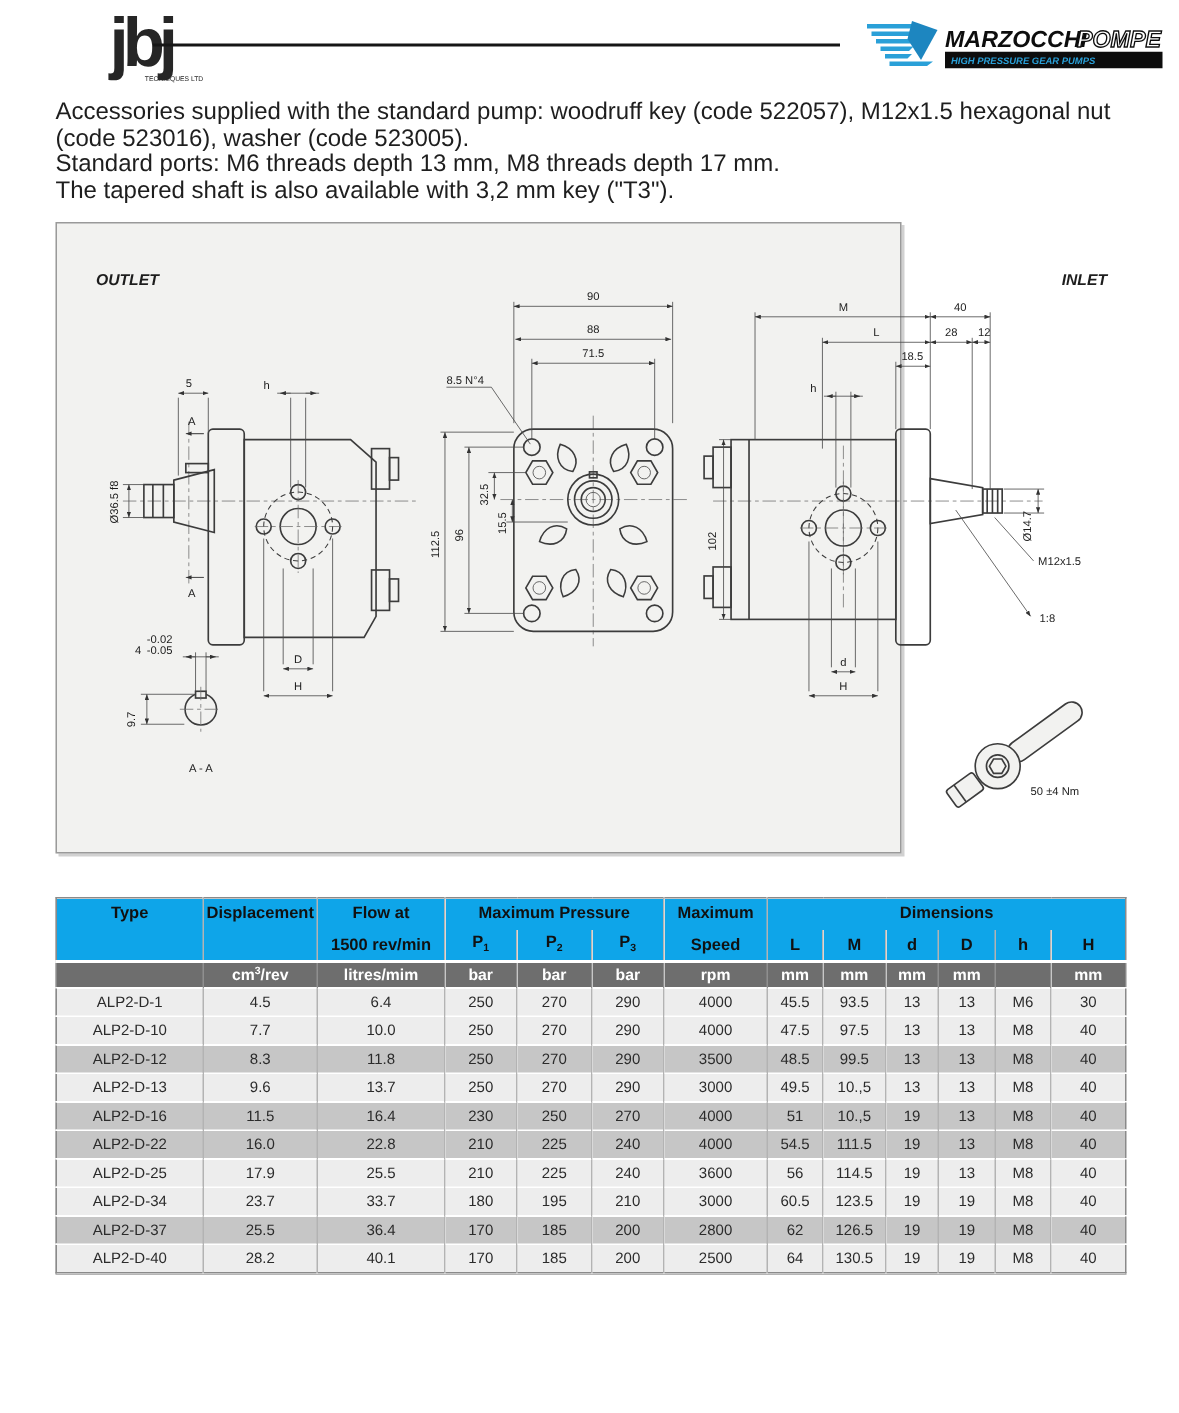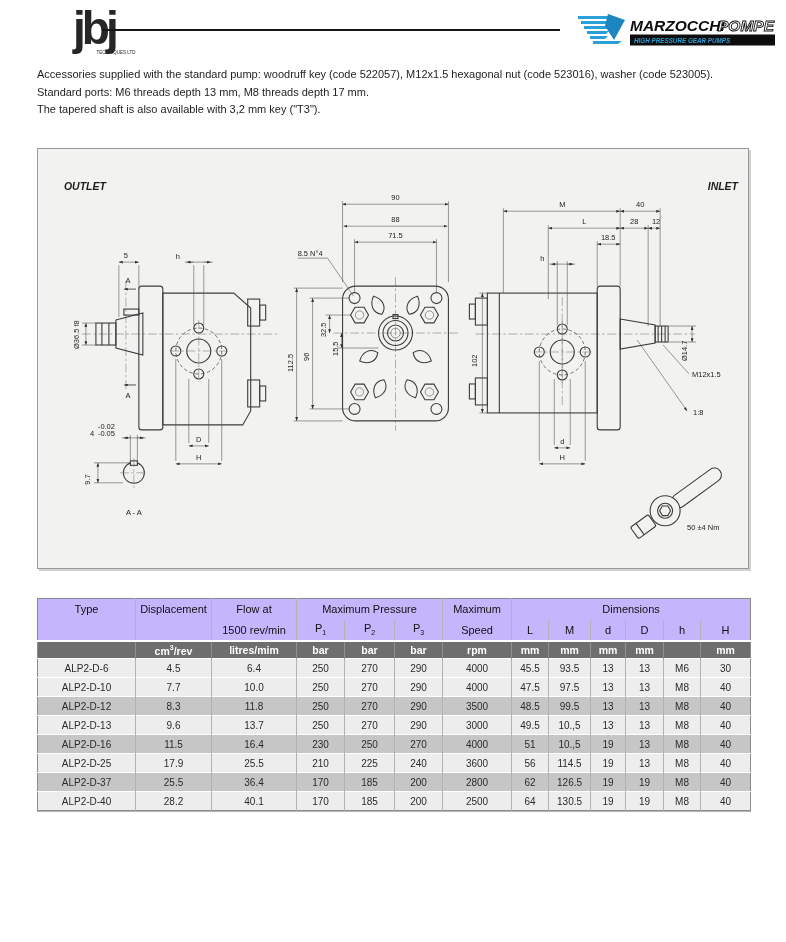--- a/index.html
+++ b/index.html
@@ -5,41 +5,41 @@
   * { box-sizing: border-box; margin: 0; padding: 0; }
   html,body { width:786px; height:942px; background:#fff; overflow:hidden;
     font-family:"Liberation Sans", sans-serif; color:#222; position:relative; }
 
   
   .brand-jbj { position:absolute; left:34px; top:4px;margin-left:38px; }
   .rule { position:absolute; left:102px; top:29px; width:458px; height:2px; background:#161616; }
   .brand-marz { position:absolute; left:578px; top:10px; }
 
   
-  .intro { position:absolute; left:37px; top:66px; width:712px; font-size:11px;
+  .intro { position:absolute; left:37px; top:66px; width:712px; font-size:16px;
     line-height:17.5px; color:#1e1e1e; }
 
   
-  .drawing-box { position:absolute; left:37px; top:148px; width:712px; height:421px;
+  .drawing-box { position:absolute; left:37px; top:148px; width:564px; height:421px;
     background:#f2f2f0; border:1px solid #9a9a9a; box-shadow:2px 2px 0 rgba(0,0,0,.18); }
   .drawing-box svg text { fill:#1d1d1d; font-size:7.5px; font-family:"Liberation Sans",sans-serif; }
   .drawing-box svg .big { font-size:10.5px; font-weight:bold; font-style:italic; }
   .part { fill:none; stroke:#3c3c3c; stroke-width:1.1; }
   .partf { fill:#f2f2f0; stroke:#3c3c3c; stroke-width:1.1; }
   .thin { fill:none; stroke:#4a4a4a; stroke-width:.55; }
   .dim  { fill:none; stroke:#4a4a4a; stroke-width:.55; }
   .cl   { fill:none; stroke:#6a6a6a; stroke-width:.5; stroke-dasharray:9 2.5 2.5 2.5; }
   .dsh  { fill:none; stroke:#3c3c3c; stroke-width:.7; stroke-dasharray:3.5 2.5; }
   .tearc{ fill:none; stroke:#3c3c3c; stroke-width:1.05; }
 
   
   .spec { position:absolute; left:37px; top:598px; width:713px; border-collapse:collapse;
     table-layout:fixed; border:1px solid #8a8a8a; box-shadow:0 1px 0 #b5b5b5; }
   .spec th, .spec td { text-align:center; vertical-align:middle; overflow:hidden; white-space:nowrap; }
-  .spec thead .h1 th, .spec thead .h2 th { background:#c4b5fd; font-size:11px; font-weight:normal;
+  .spec thead .h1 th, .spec thead .h2 th { background:#0ea5e9; font-size:11px; font-weight:bold;
     color:#111; height:21px; border-left:1px solid #b3b3b3; }
   .spec thead th:first-child { border-left:none; }
   .spec thead .h1 th { border-bottom:none; }
   .spec thead .h2 th { border-top:none; }
   .spec .units td { background:#6e6e6e; color:#fff; font-weight:bold; font-size:10.5px;
     height:18px; border-left:1px solid #8f8f8f; border-top:2px solid #fff; }
   .spec .units td:first-child { border-left:none; }
   .spec tbody td { font-size:10px; color:#2b2b2b; height:19px;
     border-left:1px solid #b3b3b3; border-top:1px solid #fff; }
   .spec tbody td:first-child { border-left:none; }
@@ -371,21 +371,21 @@
       <td>mm</td>
       <td>mm</td>
       <td>mm</td>
       <td>mm</td>
       <td></td>
       <td>mm</td>
     </tr>
   </thead>
   <tbody id="spec-body">
       <tr class="light">
-        <td>ALP2-D-6</td>
+        <td>ALP2-D-1</td>
         <td>4.5</td>
         <td>6.4</td>
         <td>250</td>
         <td>270</td>
         <td>290</td>
         <td>4000</td>
         <td>45.5</td>
         <td>93.5</td>
         <td>13</td>
         <td>13</td>
@@ -445,35 +445,65 @@
         <td>250</td>
         <td>270</td>
         <td>4000</td>
         <td>51</td>
         <td>10.,5</td>
         <td>19</td>
         <td>13</td>
         <td>M8</td>
         <td>40</td>
       </tr>
+      <tr class="dark">
+        <td>ALP2-D-22</td>
+        <td>16.0</td>
+        <td>22.8</td>
+        <td>210</td>
+        <td>225</td>
+        <td>240</td>
+        <td>4000</td>
+        <td>54.5</td>
+        <td>111.5</td>
+        <td>19</td>
+        <td>13</td>
+        <td>M8</td>
+        <td>40</td>
+      </tr>
       <tr class="light">
         <td>ALP2-D-25</td>
         <td>17.9</td>
         <td>25.5</td>
         <td>210</td>
         <td>225</td>
         <td>240</td>
         <td>3600</td>
         <td>56</td>
         <td>114.5</td>
         <td>19</td>
         <td>13</td>
         <td>M8</td>
         <td>40</td>
       </tr>
+      <tr class="light">
+        <td>ALP2-D-34</td>
+        <td>23.7</td>
+        <td>33.7</td>
+        <td>180</td>
+        <td>195</td>
+        <td>210</td>
+        <td>3000</td>
+        <td>60.5</td>
+        <td>123.5</td>
+        <td>19</td>
+        <td>19</td>
+        <td>M8</td>
+        <td>40</td>
+      </tr>
       <tr class="dark">
         <td>ALP2-D-37</td>
         <td>25.5</td>
         <td>36.4</td>
         <td>170</td>
         <td>185</td>
         <td>200</td>
         <td>2800</td>
         <td>62</td>
         <td>126.5</td>

